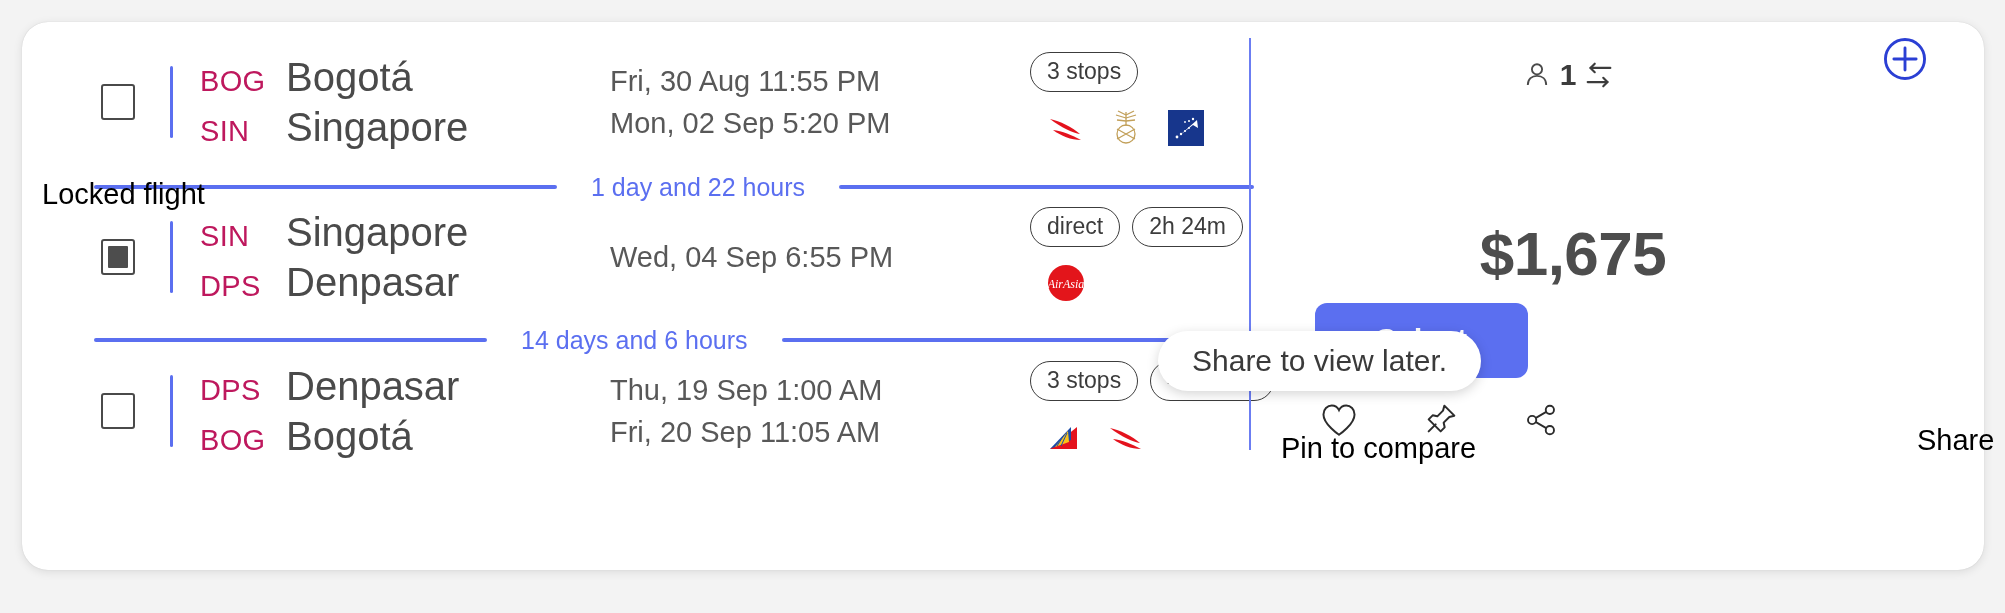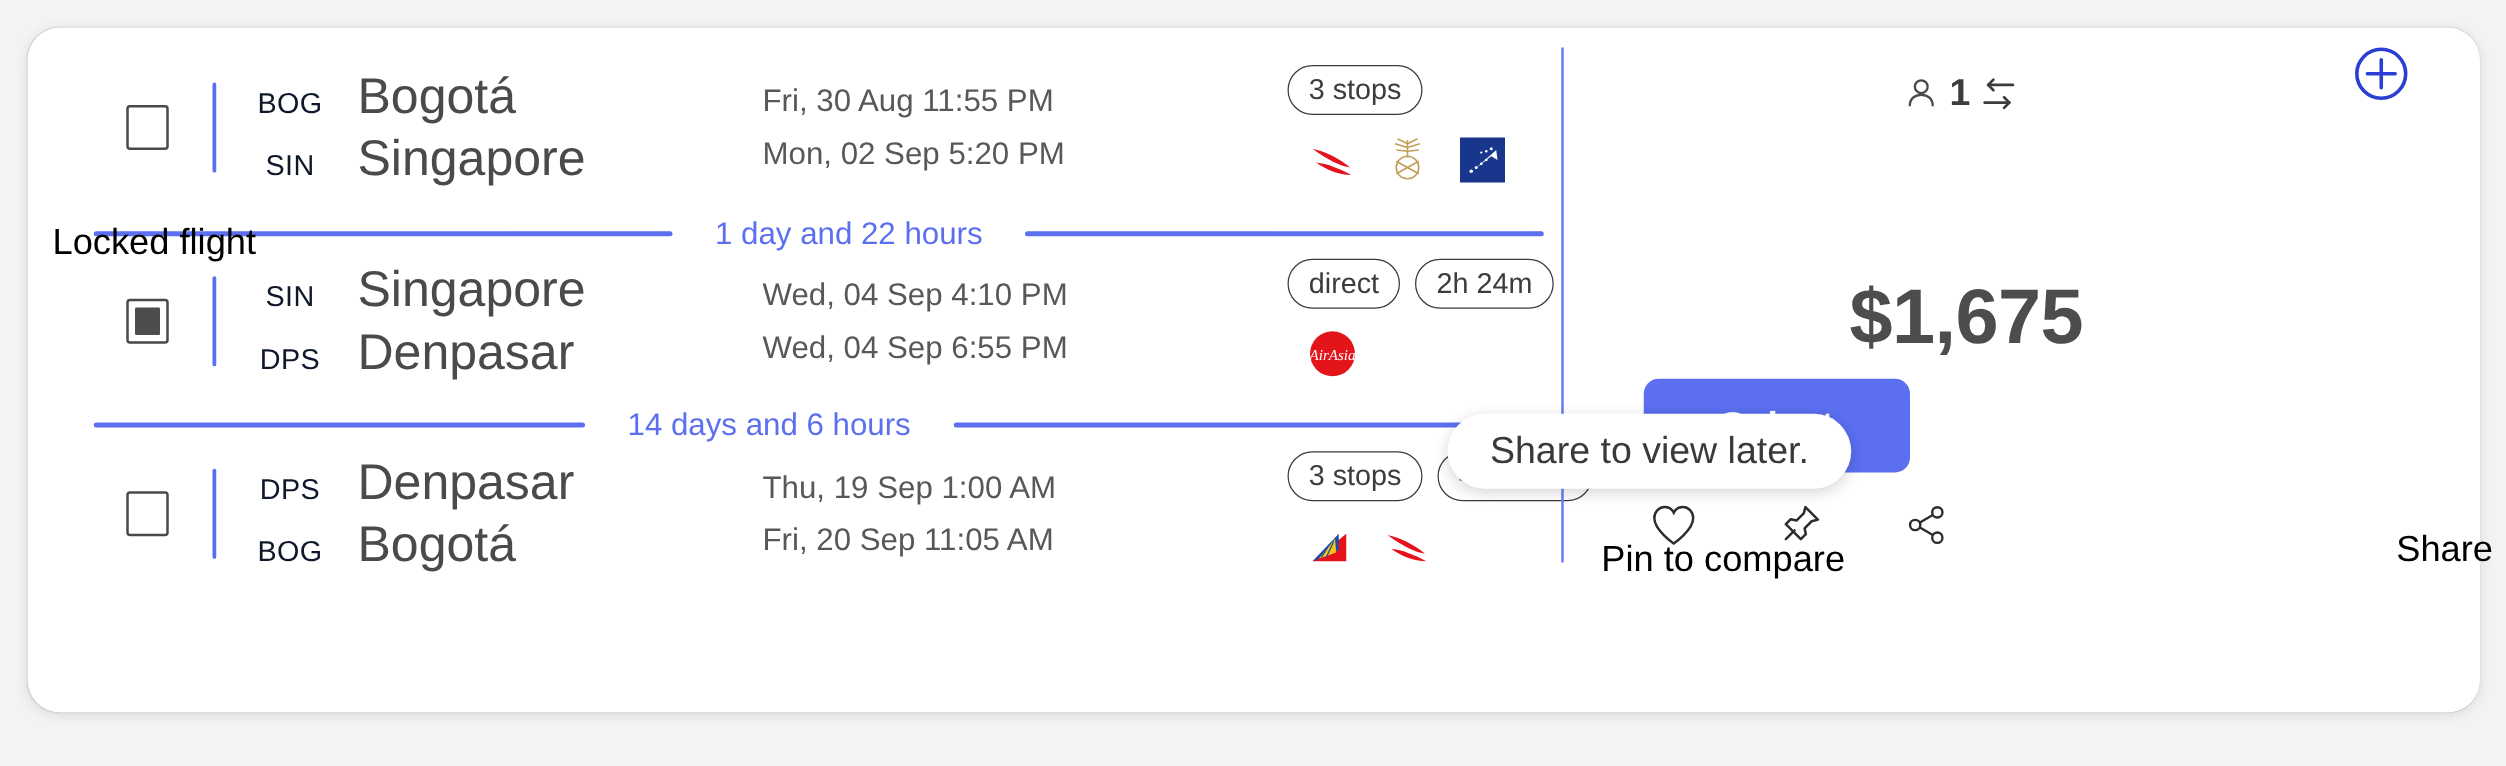--- a/index.html
+++ b/index.html
@@ -102,23 +102,23 @@
     flex-direction: column;
     gap: 4px;
   }
   .route-line {
     display: flex;
     align-items: baseline;
     height: 46px;
   }
   .code {
     width: 64px;
-    text-align: center;
-    font-size: 23px;
-    color: #0f172a;
+    text-align: left;
+    font-size: 29px;
+    color: #be185d;
     letter-spacing: 0.3px;
     font-weight: 400;
   }
   .city {
     margin-left: 22px;
     font-size: 40px;
     color: #4a4a4a;
     font-weight: 400;
     line-height: 46px;
     white-space: nowrap;
@@ -128,21 +128,21 @@
   .times {
     position: absolute;
     left: 588px;
     top: 50%;
     transform: translateY(-50%);
     display: flex;
     flex-direction: column;
     gap: 6px;
   }
   .time-line {
-    font-size: 25px;
+    font-size: 29px;
     color: #585858;
     white-space: nowrap;
     line-height: 36px;
   }
 
   
   .meta {
     position: absolute;
     left: 1008px;
     top: 50%;
@@ -168,21 +168,21 @@
     align-items: flex-start;
     gap: 16px;
     height: 46px;
     padding-left: 14px;
   }
   .logo { width: 44px; height: 44px; display: block; }
 
   
   .layover {
     position: absolute;
-    left: 53px;
+    left: 72px;
     width: 1160px;
     height: 26px;
     display: flex;
     align-items: center;
   }
   .layover.s1 { top: 152px; }
   .layover.s2 { top: 305px; }
   .lay-line {
     height: 4px;
     background: #5b6ff0;
@@ -401,21 +401,20 @@
         <div class="route-line">
           <span class="code">SIN</span>
           <span class="city">Singapore</span>
         </div>
         <div class="route-line">
           <span class="code">DPS</span>
           <span class="city">Denpasar</span>
         </div>
       </div>
       <div class="times">
-        <span class="time-line">Wed, 04 Sep 4:10 PM</span>
         <span class="time-line">Wed, 04 Sep 6:55 PM</span>
       </div>
       <div class="meta">
         <div class="badges">
           <span class="badge">direct</span>
           <span class="badge">2h 24m</span>
         </div>
         <div class="logos">
           <svg class="logo" viewBox="0 0 44 44">
             <circle cx="22" cy="22" r="18" fill="#e3151b"></circle>

